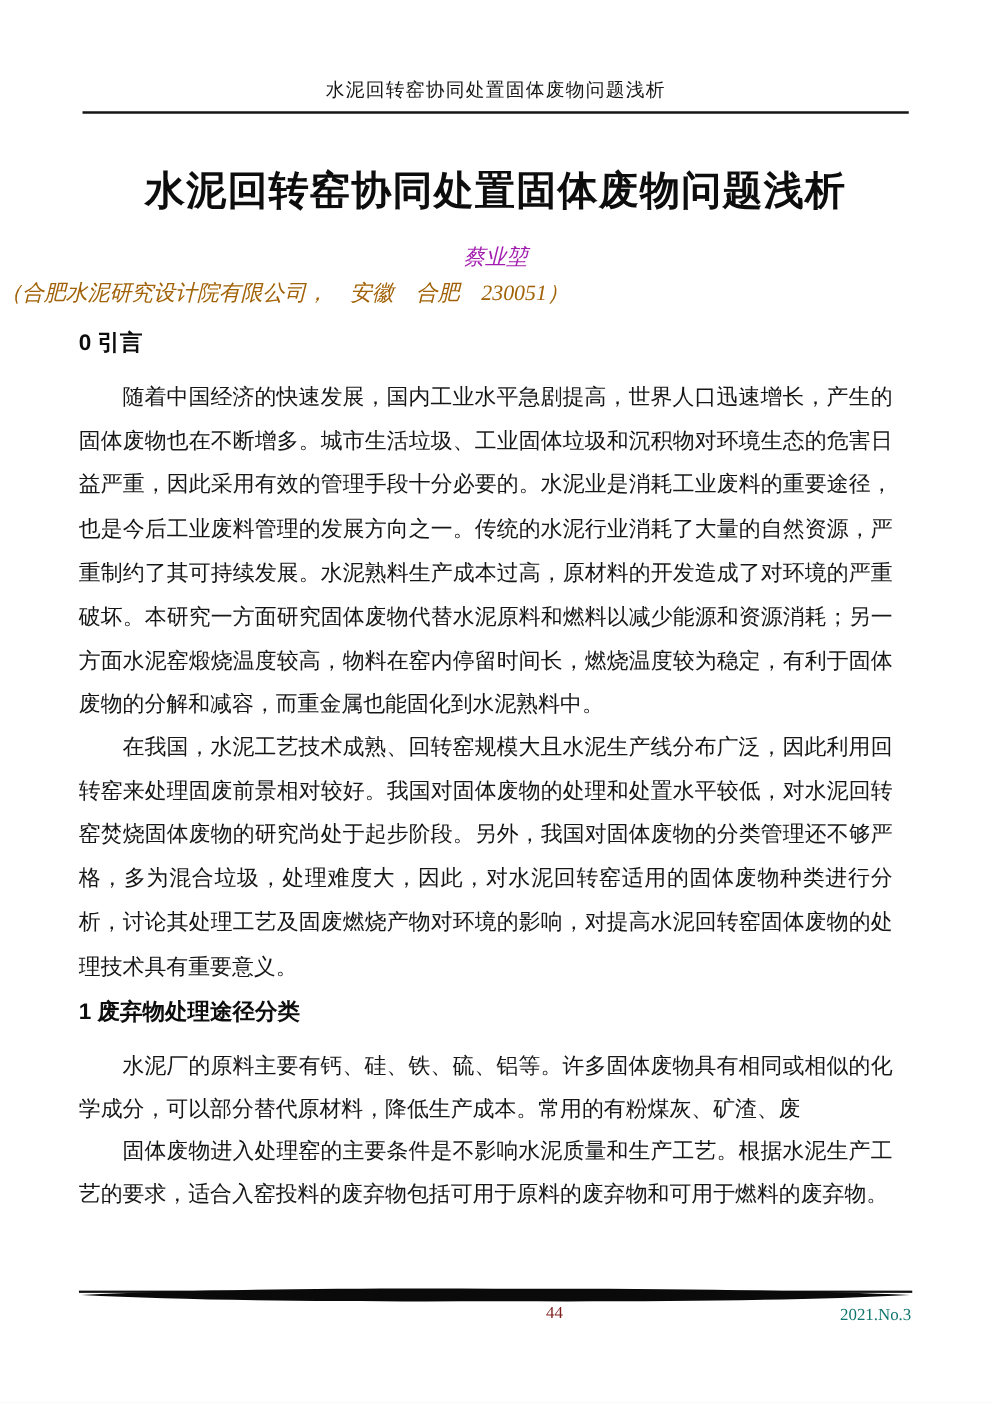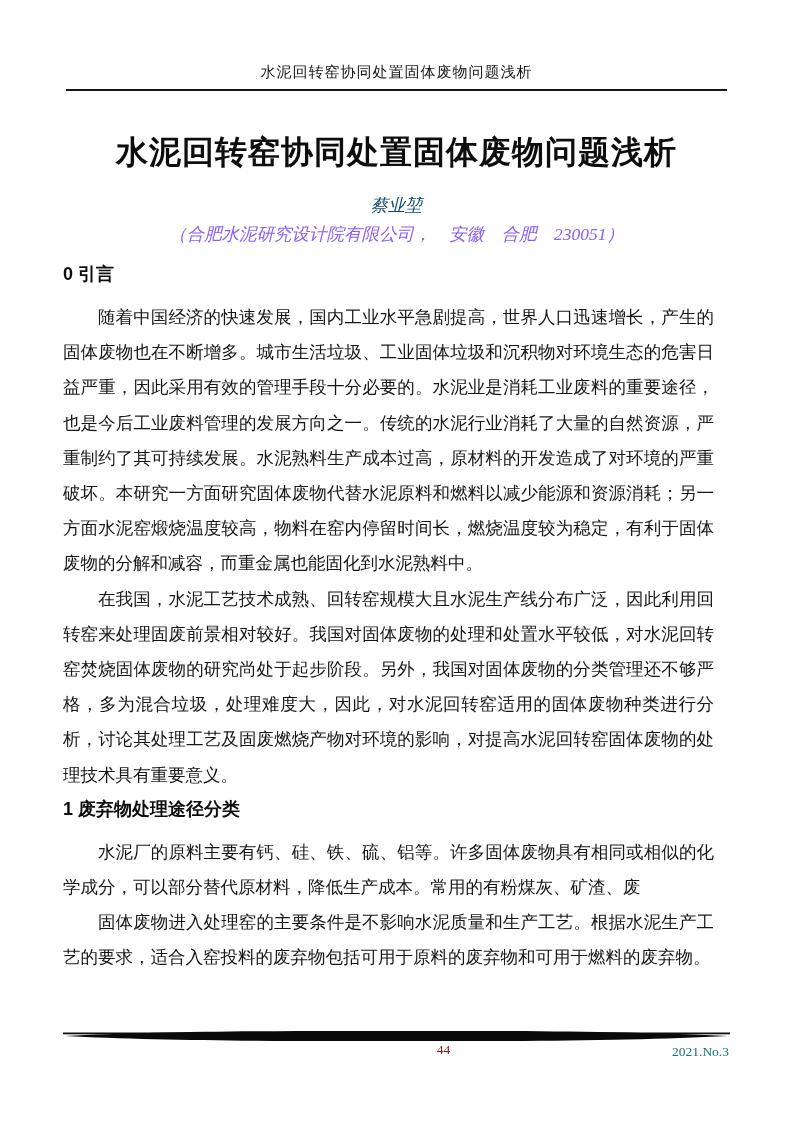--- a/index.html
+++ b/index.html
@@ -24,44 +24,44 @@
   }
   .doc-title {
     position:absolute; top:131px; left:0; right:0;
     text-align:center;
     font-family:"Liberation Sans","DejaVu Sans",sans-serif;
     font-weight:bold; font-size:32px; letter-spacing:1px; color:#0d0d0d;
   }
   .doc-author {
     position:absolute; top:194px; left:0; right:0;
     text-align:center;
-    font-size:17px; font-style:italic; color:#0c4a6e;
+    font-size:17px; font-style:italic; color:#a21caf;
   }
   .doc-affiliation {
     position:absolute; top:222px; left:0; right:0;
-    text-align:center;
-    font-size:17.5px; font-style:italic; color:#8b5cf6;
+    text-align:left;
+    font-size:17.5px; font-style:italic; color:#a16207;
   }
   .content {
     position:absolute; top:262px; left:63px; width:667px;
   }
   .section-heading {
     font-family:"Liberation Sans","DejaVu Sans",sans-serif;
     font-weight:bold; font-size:18px; line-height:24px;
     margin:0; color:#0d0d0d;
   }
   .section-heading.second { margin-top:4px; }
   .content p {
     margin:14px 16px 0 0;
     font-size:17.5px; line-height:35.2px;
     text-align:justify; text-align-last:left;
     text-indent:2em;
     color:#161616;
   }
-  .content p + p { margin-top:0; }
+  .content p + p { margin-top:0;font-family:Liberation Mono, monospace; }
   .footer-rule-svg {
     position:absolute; top:1030px; left:63px; width:667px; height:14px;
   }
   .footer-page-number {
     position:absolute; top:1042px; left:94px; right:0;
     text-align:center;
     font-size:13.5px; color:#7f1d1d;
   }
   .footer-issue {
     position:absolute; top:1044px; right:64px;

